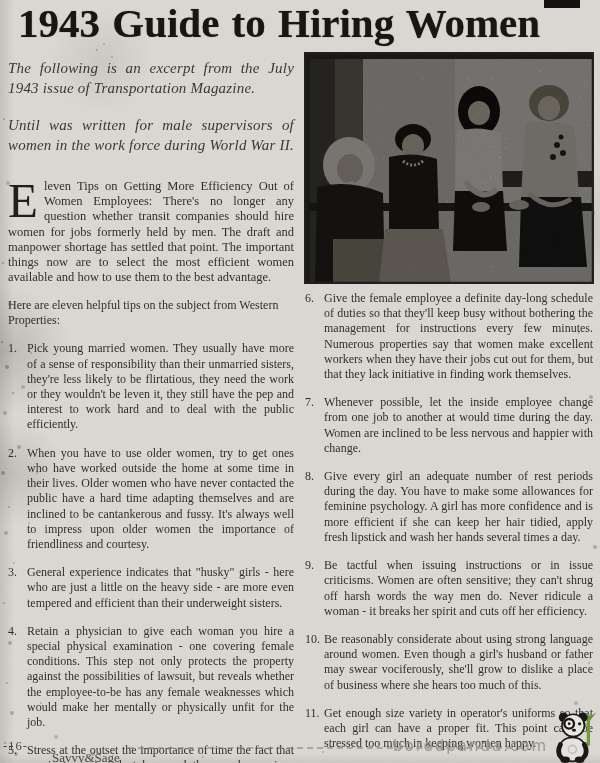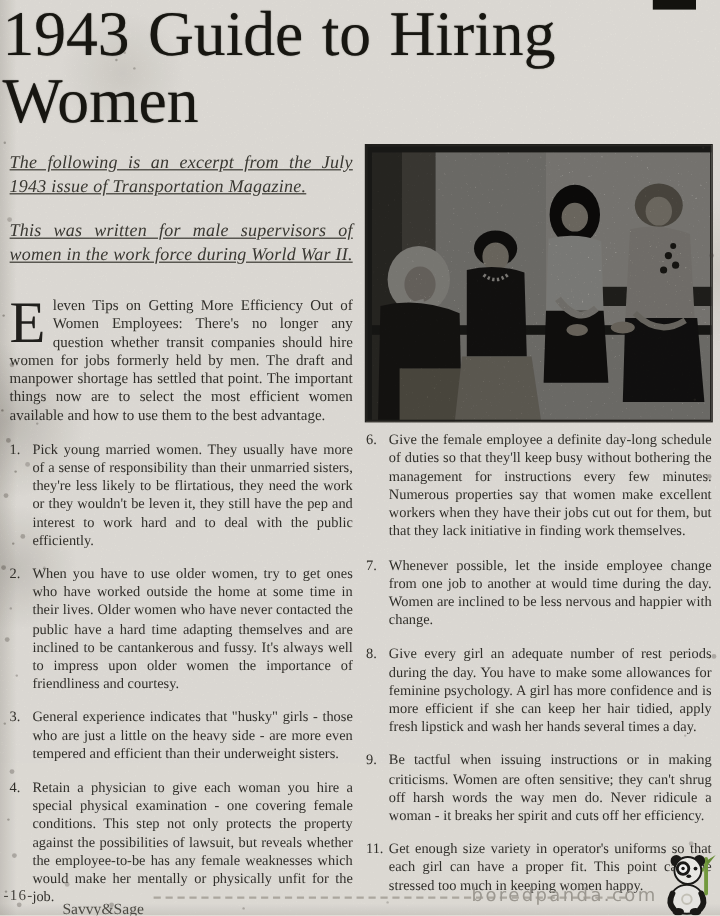--- a/index.html
+++ b/index.html
@@ -15,32 +15,32 @@
       radial-gradient(circle at 1% 46%, rgba(73,67,58,.20), transparent 9%),
       radial-gradient(circle at 2% 62%, rgba(73,67,58,.16), transparent 7%),
       radial-gradient(circle at 99% 30%, rgba(73,67,58,.10), transparent 8%),
       radial-gradient(circle at 17% 8%, rgba(73,67,58,.10), transparent 6%),
       linear-gradient(90deg, rgba(88,81,70,.16) 0, rgba(88,81,70,0) 14px),
       linear-gradient(0deg, rgba(88,81,70,.12) 0, rgba(88,81,70,0) 10px),
       #e9e6e0;
   }
   .black-tab{position:absolute;top:0;right:20px;width:36px;height:8px;background:#15140f;}
   h1{
-    margin:2px 0 0 2px;
-    font-size:53px;line-height:1.05;font-weight:400;
+    margin:2px 0 0 18px;
+    font-size:41px;line-height:1.05;font-weight:700;
     letter-spacing:0px;word-spacing:2px;color:#191813;
     text-shadow:0 0 1px rgba(25,24,19,.6);
   }
   .cols{display:flex;align-items:flex-start;margin-top:8px;}
   .col-left{width:298px;padding:6px 4px 0 8px;box-sizing:border-box;}
   .col-right{width:288px;margin-left:7px;padding-top:0;box-sizing:border-box;}
   p{margin:0;}
   .intro{
     font-style:italic;font-size:15px;line-height:1.3;text-align:justify;
-    color:#3e3c36;margin-bottom:18px;letter-spacing:.2px;text-decoration:underline;
+    color:#3e3c36;margin-bottom:18px;letter-spacing:.2px;
   }
   .lead{
     font-size:12.5px;line-height:15.2px;text-align:justify;margin-top:24px;color:#34322d;
   }
   .dropcap{
     float:left;font-size:49px;line-height:40px;padding:2px 6px 0 0;
     font-weight:400;color:#23221e;
   }
   .tips-intro{font-size:12px;line-height:15px;margin-top:13px;color:#34322d;}
   .tip{display:flex;margin-top:13px;font-size:12px;line-height:15.2px;color:#34322d;}
@@ -97,36 +97,37 @@
 <div class="page">
 
   <div class="black-tab"></div>
 
   <h1>1943 Guide to Hiring Women</h1>
 
   <div class="cols">
 
     <div class="col-left">
       <p class="intro">The following is an excerpt from the July 1943 issue of Transportation Magazine.</p>
-      <p class="intro">This was written for male supervisors of women in the work force during World War II.</p>
+      <p class="intro">Until was written for male supervisors of women in the work force during World War II.</p>
 
       <p class="lead"><span class="dropcap">E</span><span>leven Tips on Getting More Efficiency Out of Women Employees: There's no longer any question whether transit companies should hire women for jobs formerly held by men. The draft and manpower shortage has settled that point. The important things now are to select the most efficient women available and how to use them to the best advantage.</span></p>
 
+      <p class="tips-intro">Here are eleven helpful tips on the subject from Western Properties:</p>
 
       <div class="tip">
         <span class="num">1.</span>
         <span class="txt">Pick young married women. They usually have more of a sense of responsibility than their unmarried sisters, they're less likely to be flirtatious, they need the work or they wouldn't be leven it, they still have the pep and interest to work hard and to deal with the public efficiently.</span>
       </div>
       <div class="tip">
         <span class="num">2.</span>
         <span class="txt">When you have to use older women, try to get ones who have worked outside the home at some time in their lives. Older women who have never contacted the public have a hard time adapting themselves and are inclined to be cantankerous and fussy. It's always well to impress upon older women the importance of friendliness and courtesy.</span>
       </div>
       <div class="tip">
         <span class="num">3.</span>
-        <span class="txt">General experience indicates that "husky" girls - those who are just a little on the heavy side - are more even tempered and efficient than their underweight sisters.</span>
+        <span class="txt">General experience indicates that "husky" girls - here who are just a little on the heavy side - are more even tempered and efficient than their underweight sisters.</span>
       </div>
       <div class="tip">
         <span class="num">4.</span>
         <span class="txt">Retain a physician to give each woman you hire a special physical examination - one covering female conditions. This step not only protects the property against the possibilities of lawsuit, but reveals whether the employee-to-be has any female weaknesses which would make her mentally or physically unfit for the job.</span>
       </div>
       <div class="tip">
         <span class="num">5.</span>
         <span class="txt">Stress at the outset the importance of time the fact that a minute or two lost here and there makes serious inroads on schedules. Until this point is gotten across, service is likely to be slowed up.</span>
       </div>
     </div>
@@ -197,21 +198,25 @@
       <div class="tip">
         <span class="num">7.</span>
         <span class="txt">Whenever possible, let the inside employee change from one job to another at would time during the day. Women are inclined to be less nervous and happier with change.</span>
       </div>
       <div class="tip">
         <span class="num">8.</span>
         <span class="txt">Give every girl an adequate number of rest periods during the day. You have to make some allowances for feminine psychology. A girl has more confidence and is more efficient if she can keep her hair tidied, apply fresh lipstick and wash her hands several times a day.</span>
       </div>
       <div class="tip">
         <span class="num">9.</span>
-        <span class="txt">Be tactful when issuing instructions or in making criticisms. Women are often sensitive; they can't shrug off harsh words the way men do. Never ridicule a woman - it breaks her spirit and cuts off her efficiency.</span>
+        <span class="txt">Be tactful when issuing instructions or in issue criticisms. Women are often sensitive; they can't shrug off harsh words the way men do. Never ridicule a woman - it breaks her spirit and cuts off her efficiency.</span>
+      </div>
+      <div class="tip">
+        <span class="num">10.</span>
+        <span class="txt">Be reasonably considerate about using strong language around women. Even though a girl's husband or father may swear vociferously, she'll grow to dislike a place of business where she hears too much of this.</span>
       </div>
       <div class="tip">
         <span class="num">11.</span>
         <span class="txt">Get enough size variety in operator's uniforms so that each girl can have a proper fit. This point can't be stressed too much in keeping women happy.</span>
       </div>
     </div>
   </div>
 
   <div class="footer">
     <span class="pageno">-16-</span>

